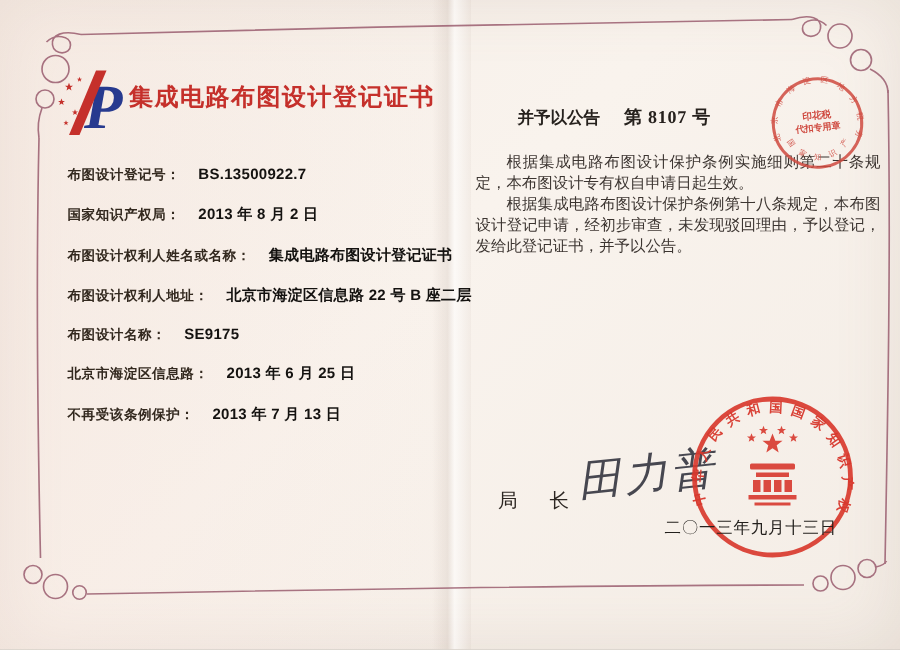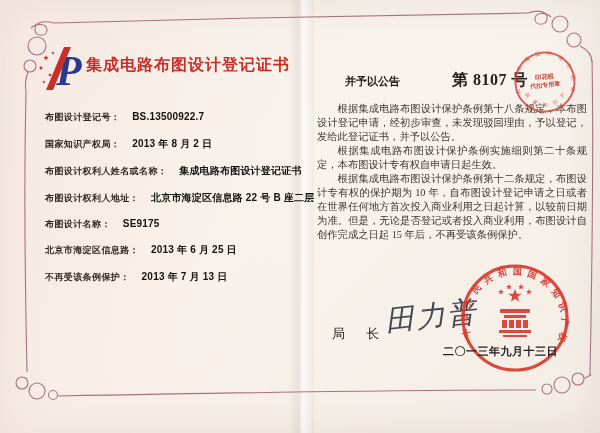--- a/index.html
+++ b/index.html
@@ -24,32 +24,32 @@
   .field{position:absolute;left:45px;white-space:nowrap;}
   .flabel{font-size:9px;font-weight:bold;letter-spacing:.4px;color:#33291f;}
   .fvalue{font-family:Liberation Sans, sans-serif;font-size:10px;
     font-weight:bold;color:#141210;margin-left:12px;letter-spacing:.2px;}
   .page-footer{position:absolute;left:40px;top:361px;width:220px;text-align:center;
     font-size:9.5px;font-weight:bold;letter-spacing:1px;color:#3a322b;}
 
   
   .certno{position:absolute;left:345px;top:70px;font-size:11px;font-weight:bold;
     color:#26211d;white-space:nowrap;}
-  .certno .num{margin-left:52px;font-size:16px;letter-spacing:.5px;}
+  .certno .num{margin-left:16px;font-size:12px;letter-spacing:.5px;}
   .paras{position:absolute;left:317px;top:102px;width:270px;font-size:10.3px;
     line-height:14px;text-align:justify;color:#3c3531;}
   .paras p{margin:0;text-indent:2em;}
   .signer{position:absolute;left:332px;top:325px;font-size:13px;font-weight:normal;
     letter-spacing:9px;color:#2c2622;z-index:3;}
   .signature{position:absolute;left:385px;top:297px;font-size:29px;font-style:italic;
     color:#474750;transform:rotate(-6deg);font-family:"DejaVu Serif",serif;z-index:3;
     letter-spacing:2px;white-space:nowrap;}
   .seal-svg{position:absolute;left:452px;top:260px;z-index:4;}
   .stamp-svg{position:absolute;left:510px;top:46px;transform:rotate(-6deg);z-index:4;}
-  .issue-date{position:absolute;left:443px;top:344px;font-size:11px;font-weight:bold;
+  .issue-date{position:absolute;left:443px;top:344px;font-size:11px;font-weight:normal;
     letter-spacing:.5px;color:#23201d;z-index:5;white-space:nowrap;}
 </style>
 </head>
 <body>
 
 <div class="scan">
   <div class="left-tint"></div>
   <div class="fold"></div>
 
   <svg class="frame-svg" width="600" height="433" viewBox="0 0 600 433">
@@ -112,23 +112,22 @@
     <div class="field" style="top:266px">
       <span class="flabel">不再受该条例保护：</span><span class="fvalue">2013 年 7 月 13 日</span>
     </div>
 
 
     <div class="certno">
       <span>并予以公告</span><span class="num">第 8107 号</span>
     </div>
 
     <div class="paras">
+      <p>根据集成电路布图设计保护条例实施细则第二十条规定，本布图设计专有权自申请日起生效。</p>
       <p>根据集成电路布图设计保护条例第十八条规定，本布图设计登记申请，经初步审查，未发现驳回理由，予以登记，发给此登记证书，并予以公告。</p>
-      <p>根据集成电路布图设计保护条例实施细则第二十条规定，本布图设计专有权自申请日起生效。</p>
-      <p>根据集成电路布图设计保护条例第十二条规定，布图设计专有权的保护期为 10 年，自布图设计登记申请之日或者在世界任何地方首次投入商业利用之日起计算，以较前日期为准。但是，无论是否登记或者投入商业利用，布图设计自创作完成之日起 15 年后，不再受该条例保护。</p>
     </div>
 
     <div class="signer">局 长</div>
     <div class="signature">田力普</div>
     <div class="issue-date">二〇一三年九月十三日</div>
 
     <svg class="seal-svg" width="126" height="116" viewBox="0 0 126 116">
       <circle cx="63" cy="58" r="52" fill="none" stroke="#d8392e" stroke-width="3.2" opacity="0.92"></circle>
       <path id="sealRing" d="M19,78 A47,47 0 1 1 107,78" fill="none"></path>
       <text font-size="9" font-weight="bold" fill="#d8392e" opacity="0.95">

